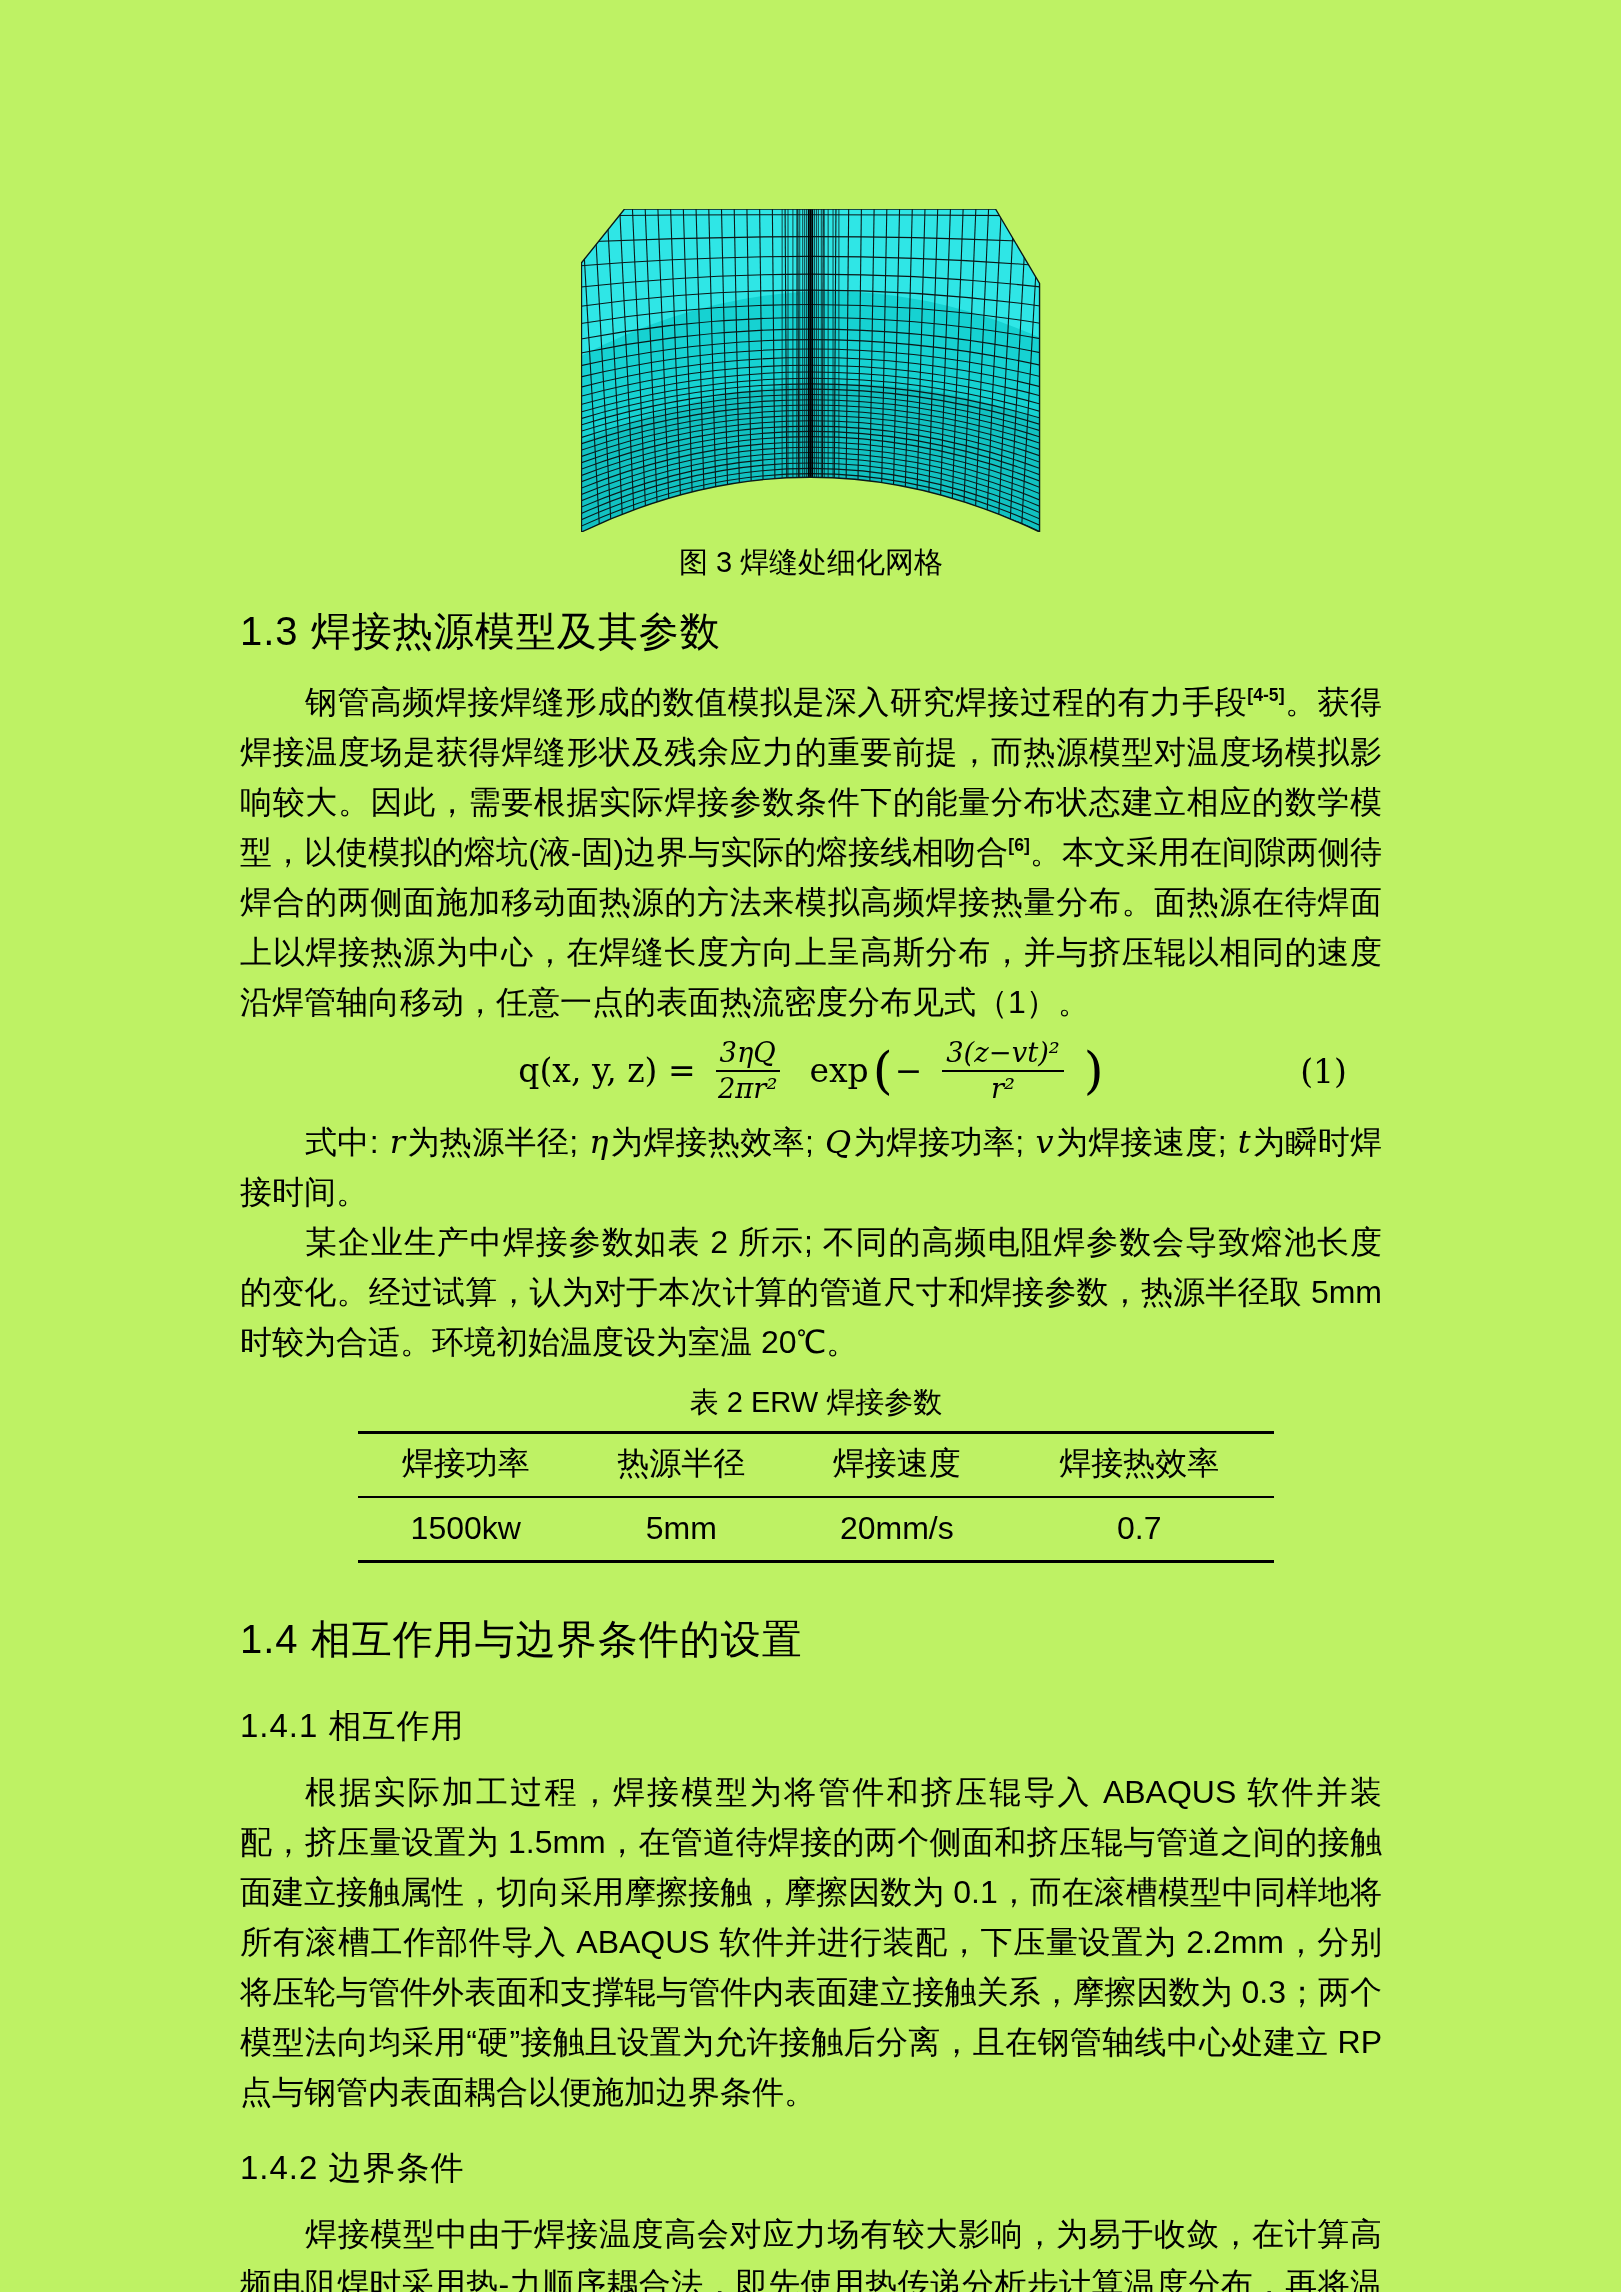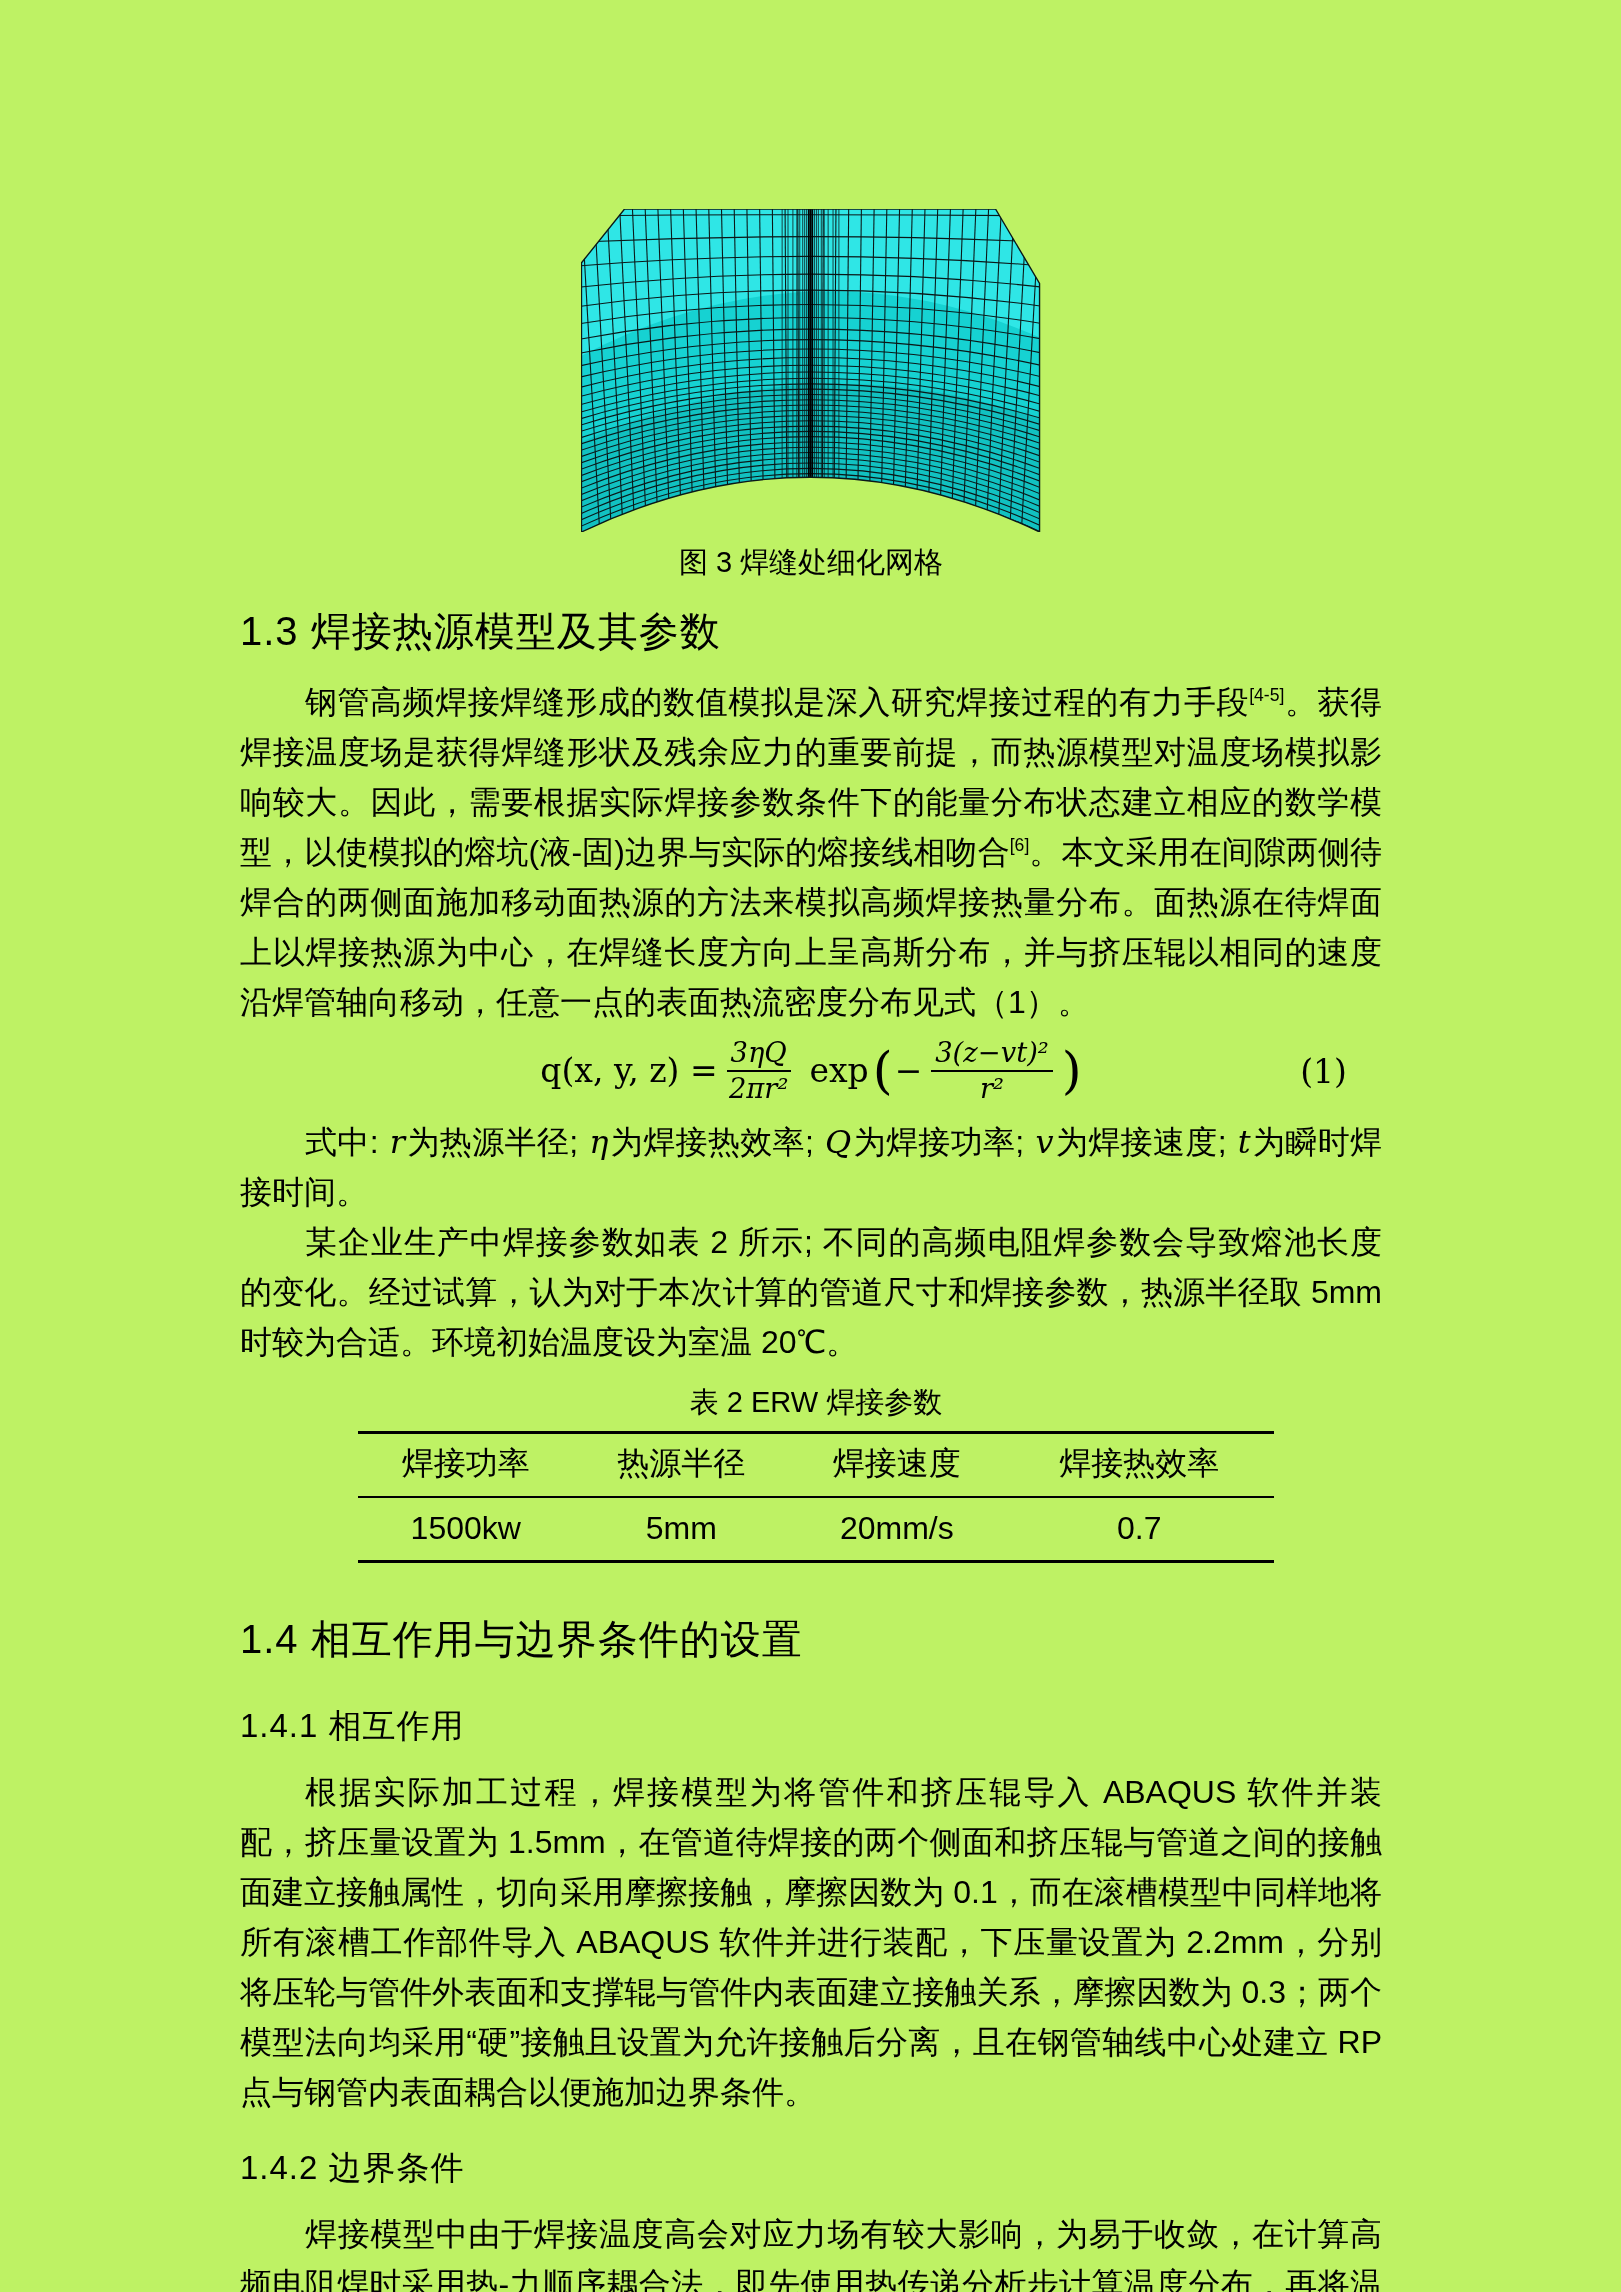--- a/index.html
+++ b/index.html
@@ -26,38 +26,38 @@
   h3{
     font-size:33px;font-weight:500;margin:43px 0 0 0;line-height:1.2;
     letter-spacing:1px;
   }
   p.body{
     font-size:32px;line-height:50px;margin:0;
     text-align:justify;
   }
   p.first{margin-top:21.6px;}
   .indent{text-indent:65px;}
-  sup{font-size:0.55em;vertical-align:super;line-height:0;}
+  sup{font-size:0.55em;vertical-align:super;line-height:0;font-weight:bold;}
   .var{font-family:"DejaVu Serif",serif;font-style:italic;padding:0 2px;}
   
   .equation-row{
     position:relative;display:flex;justify-content:center;align-items:center;
     margin:9.8px 0 11.8px 0;min-height:69px;
   }
   .eq{
     font-family:"DejaVu Serif",serif;font-size:33px;font-style:italic;
     display:inline-flex;align-items:center;gap:2px;
   }
   .eq-lhs{font-style:normal;}
   .eq-fn{font-style:normal;margin-left:9.8px;margin-right:2px;}
   .eq-paren{font-style:normal;font-size:51px;font-weight:400;line-height:1;}
   .eq-minus{font-style:normal;}
   .frac{
     display:inline-flex;flex-direction:column;align-items:center;
-    line-height:1.15;font-size:27.4px;margin:0 7px;
+    line-height:1.15;font-size:27.4px;margin:0 18px;
   }
   .fnum{border-bottom:2px solid #000;padding:0 3.9px 2px 3.9px;}
   .fden{padding-top:1px;}
   .eq-num{
     position:absolute;right:35px;top:50%;transform:translateY(-50%);
     font-family:"DejaVu Serif",serif;font-size:33px;font-style:normal;
   }
   
   .table-caption{
     font-size:29px;text-align:center;margin-top:15.7px;

